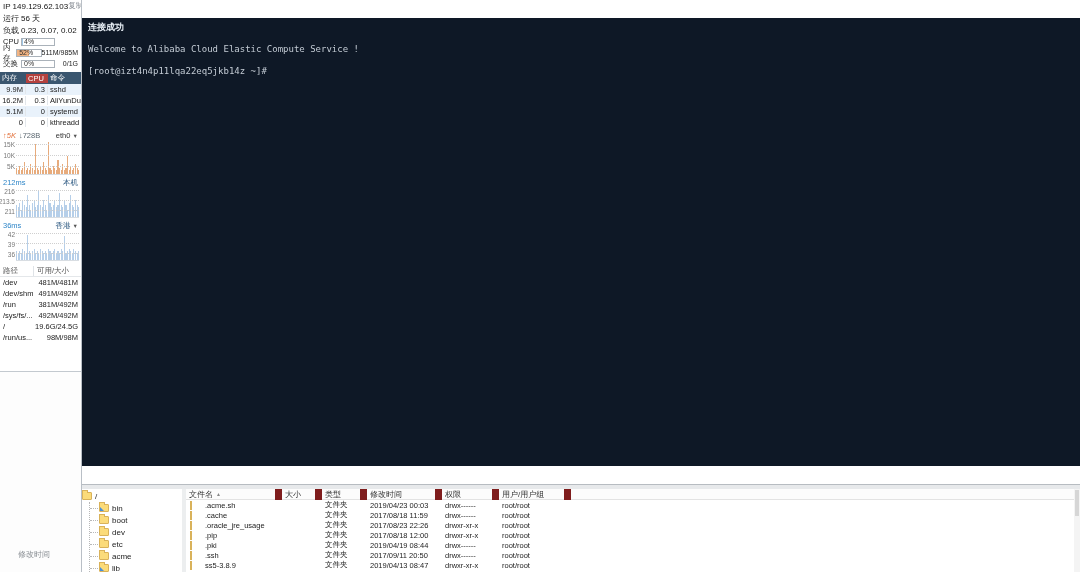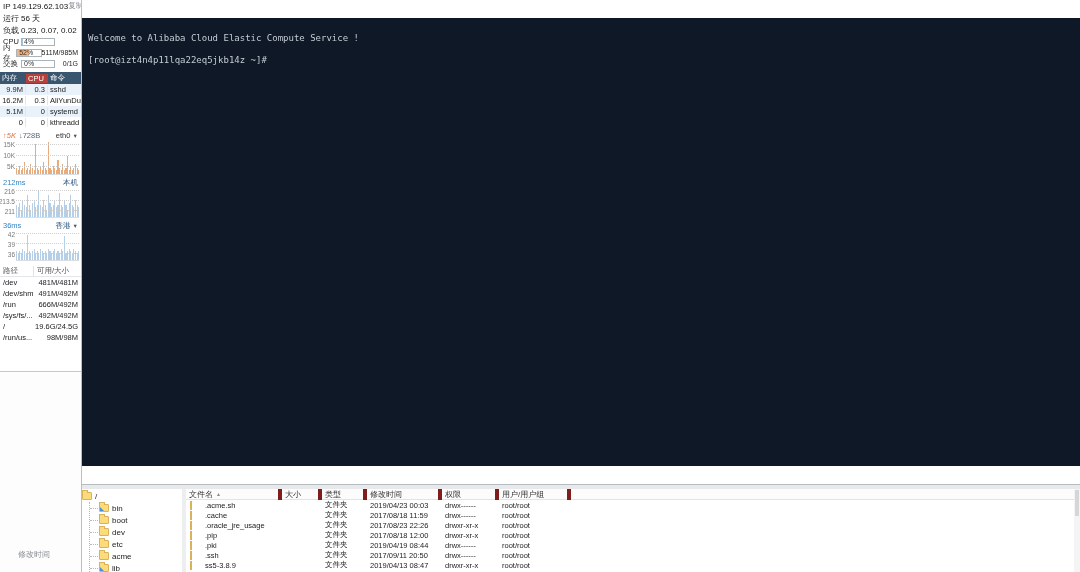--- a/index.html
+++ b/index.html
@@ -107,21 +107,21 @@
   .stub { width:8px; border-top:1px dotted #b8b8b8; margin-right:1px; }
   .fold { position:relative; width:10px; height:8px; background:#fbdb7a; border:1px solid #d9b25a;
           border-radius:1px; margin-right:3px; flex:0 0 auto; }
   .fold::before { content:""; position:absolute; left:-1px; top:-3px; width:4px; height:2px;
                   background:#fbdb7a; border:1px solid #d9b25a; border-bottom:none; }
   .fold .link-dot { position:absolute; left:0; bottom:0; width:0; height:0;
                     border-left:4px solid #4a90d9; border-top:4px solid transparent; }
   .ftable { flex:1; overflow:hidden; position:relative; }
   .fhead { display:flex; height:11px; align-items:center; color:#333; background:#fcfcfc;
            border-bottom:1px solid #e3e3e3; }
-  .fhead > div { border-right:4px solid #7f1d1d; padding:0 3px; height:11px; display:flex;
+  .fhead > div { border-right:7px solid #7f1d1d; padding:0 3px; height:11px; display:flex;
                  align-items:center; cursor:pointer; white-space:nowrap; }
   .sort-arrow { font-size:5px; color:#888; margin-left:3px; }
   .fh-name{width:96px;} .fh-size{width:40px;} .fh-type{width:45px;}
   .fh-mod{width:75px;} .fh-perm{width:57px;} .fh-owner{width:72px;}
   .frow { display:flex; height:10px; align-items:center; cursor:pointer; }
   .frow > div { padding:0 3px; white-space:nowrap; overflow:hidden; font-size:7.5px; }
   .fc-icon{ width:16px; padding:0 0 0 4px !important; }
   .frow .fold { width:9px; height:7px; margin:0; }
   .fc-name{width:80px;} .fc-size{width:40px;} .fc-type{width:45px;}
   .fc-mod{width:75px;} .fc-perm{width:57px;} .fc-owner{width:72px;}
@@ -389,21 +389,21 @@
             <div class="drow">
               <span class="d-path">/dev</span>
               <span class="d-size">481M/481M</span>
             </div>
             <div class="drow">
               <span class="d-path">/dev/shm</span>
               <span class="d-size">491M/492M</span>
             </div>
             <div class="drow">
               <span class="d-path">/run</span>
-              <span class="d-size">666M/492M</span>
+              <span class="d-size">381M/492M</span>
             </div>
             <div class="drow">
               <span class="d-path">/sys/fs/...</span>
               <span class="d-size">492M/492M</span>
             </div>
             <div class="drow">
               <span class="d-path">/</span>
               <span class="d-size">19.6G/24.5G</span>
             </div>
             <div class="drow">
@@ -411,20 +411,21 @@
               <span class="d-size">98M/98M</span>
             </div>
           </div>
       </div>
     </div>
     <div class="upgrade">修改时间</div>
   </div>
 
 
   <div class="terminal" id="term">
+      <div class="term-line bright">连接成功</div>
       <div class="term-line">&nbsp;</div>
       <div class="term-line">Welcome to Alibaba Cloud Elastic Compute Service !</div>
       <div class="term-line">&nbsp;</div>
       <div class="term-line">[root@izt4n4p11lqa22eq5jkb14z ~]#</div>
     </div>
 
   <div class="tt">
     <span class="tb-field" style="margin-left:281px; width:54px;">访问历史</span>
     <input class="tb-input" style="margin-left: 6px;" value="/root">
     <span class="tb-icons">

